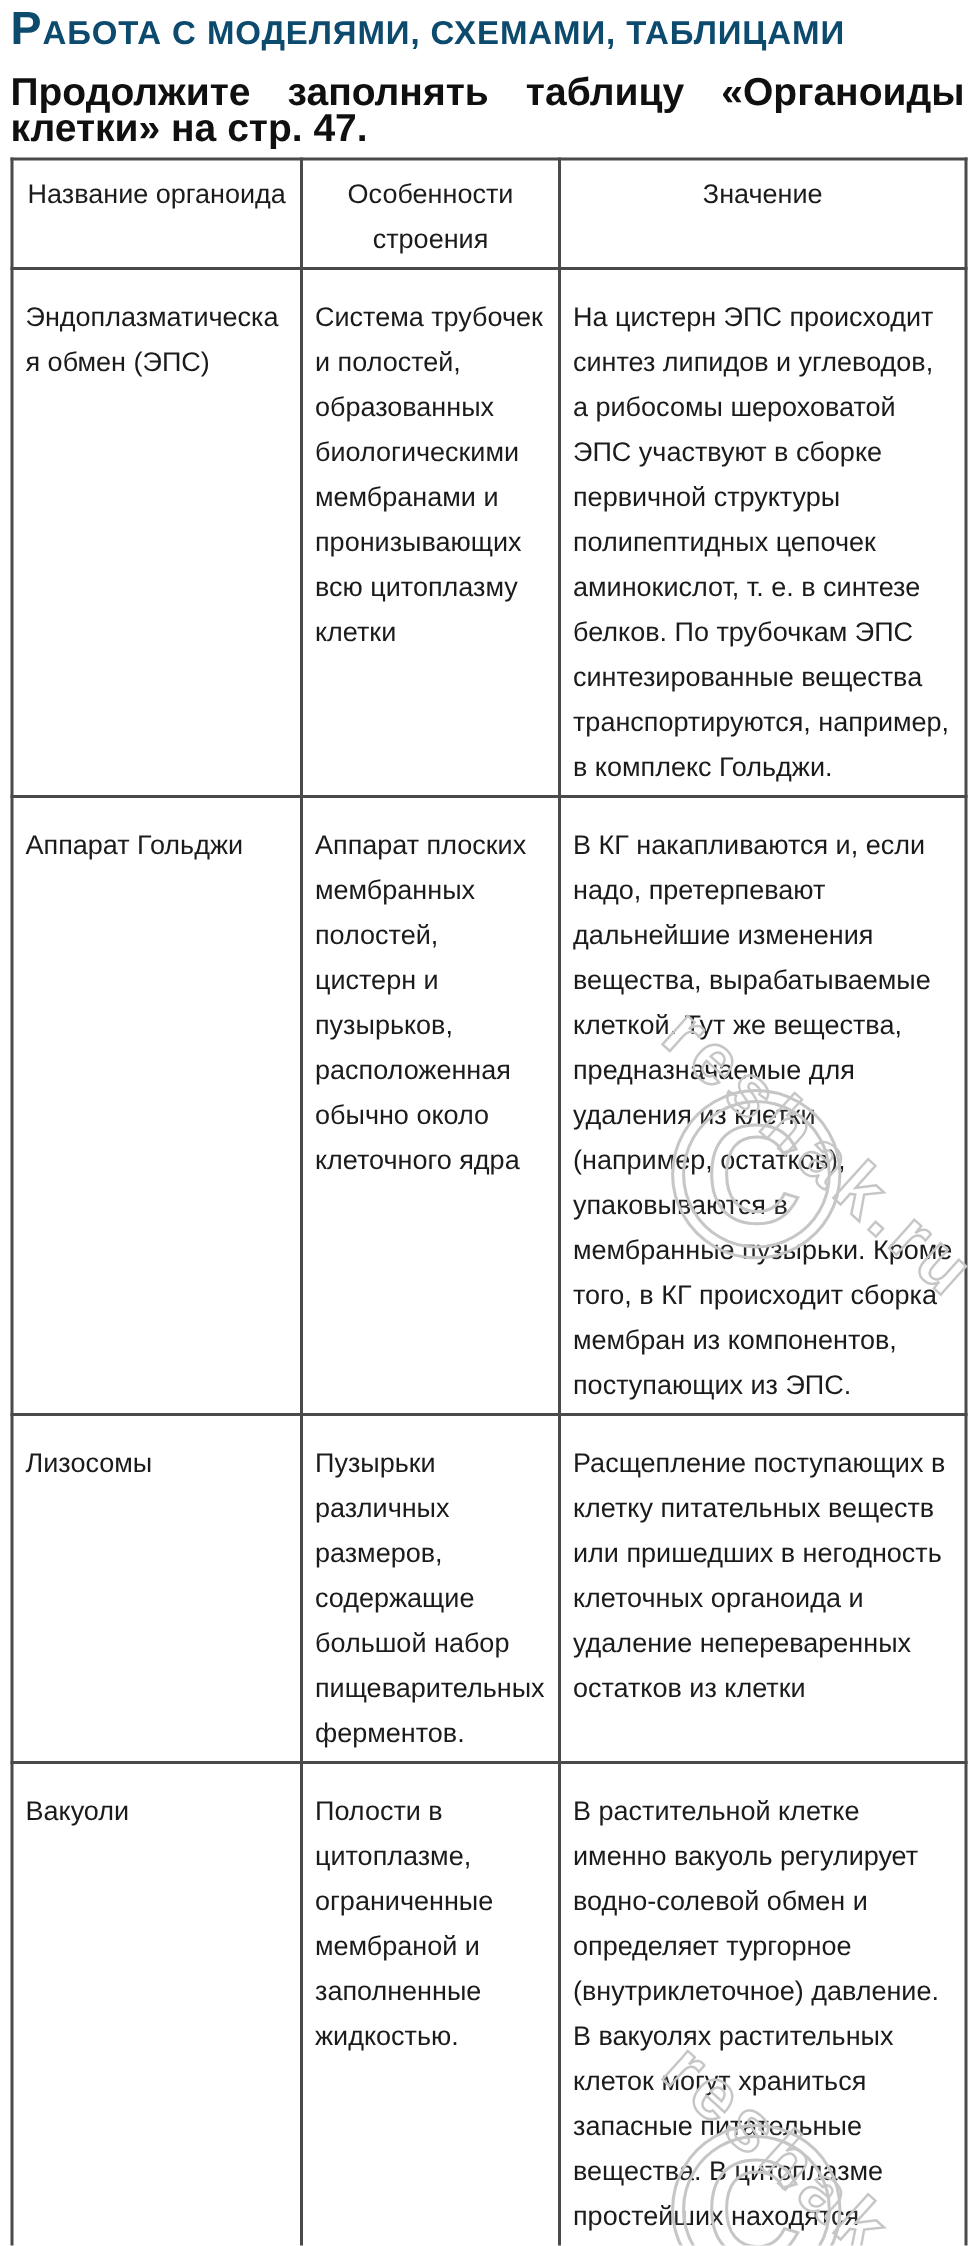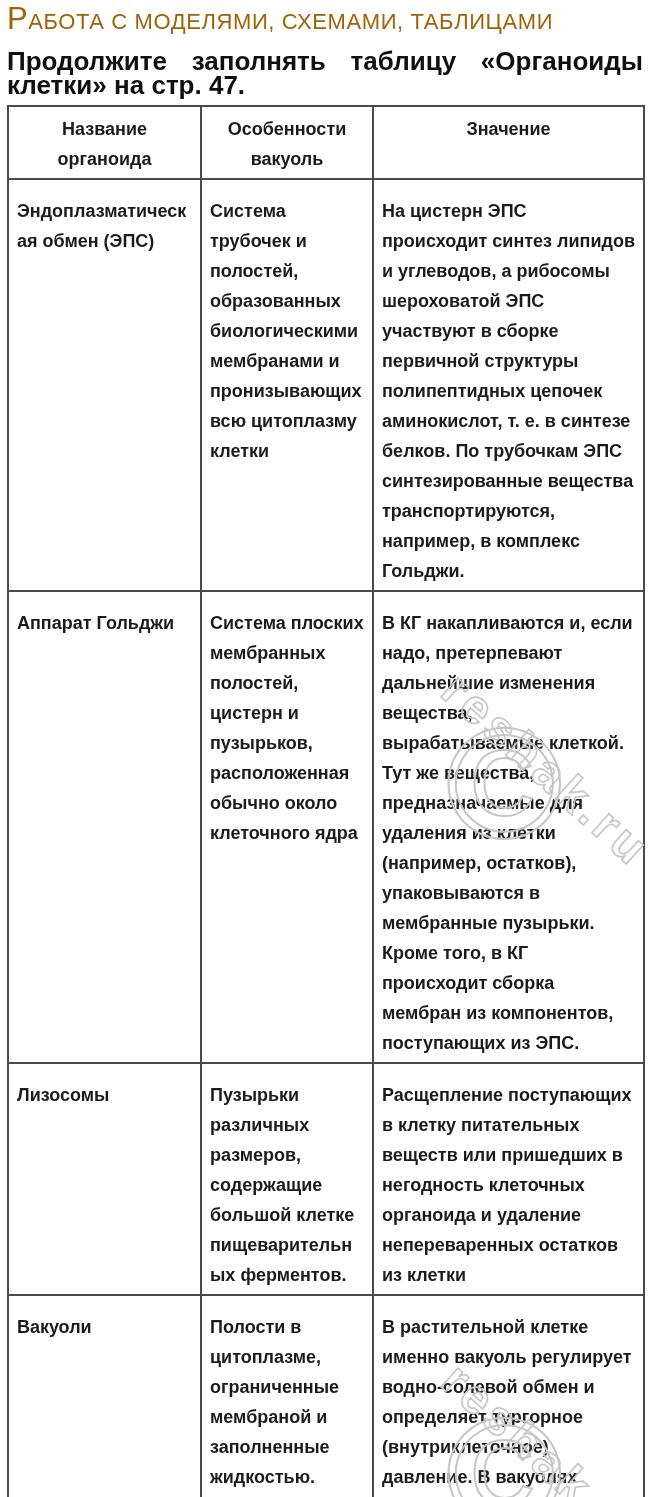--- a/index.html
+++ b/index.html
@@ -3,37 +3,37 @@
 <meta charset="utf-8">
 <style>
   html,body { margin:0; padding:0; }
   body {
     width:649px; height:1497px; background:#ffffff; position:relative; overflow:hidden;
     font-family:"Liberation Sans", sans-serif; color:#1b1b1b;
     -webkit-font-smoothing:antialiased;
   }
   .title {
     margin:2px 8px 0 7px;
-    font-size:22px; font-weight:normal; letter-spacing:0.6px;
-    color:#a16207; line-height:34px; white-space:nowrap;
+    font-size:22px; font-weight:bold; letter-spacing:0.6px;
+    color:#0c4a6e; line-height:34px; white-space:nowrap;
   }
   .title .cap { font-size:31px; }
   .intro {
     margin:10px 6px 0 7px;
     font-size:26px; font-weight:bold; color:#101010;
     text-align:justify; line-height:24px;
   }
   table.org {
     border-collapse:collapse; table-layout:fixed;
     margin:8px 0 0 7px; width:636px;
   }
   .org th, .org td {
     border:2px solid #4a4a4a;
     vertical-align:top; text-align:left;
-    font-size:18px; font-weight:bold; line-height:30px;
+    font-size:18px; font-weight:normal; line-height:30px;
     padding:16px 8px 4px 8px; overflow:hidden;
     word-wrap:break-word;
   }
   .org th { text-align:center; padding-top:7px; }
   tr.rh  { height:70px;  }
   tr.r0  { height:308px; }
   tr.r1  { height:370px; }
   tr.r2  { height:215px; }
   tr.r3  { height:407px; }
 
@@ -67,38 +67,38 @@
 
 <table class="org">
   <colgroup>
     <col style="width:193px">
     <col style="width:172px">
     <col style="width:271px">
   </colgroup>
   <thead>
     <tr class="rh">
       <th>Название органоида</th>
-      <th>Особенности вакуоль</th>
+      <th>Особенности строения</th>
       <th>Значение</th>
     </tr>
   </thead>
   <tbody>
     <tr class="r0">
       <td>Эндоплазматическая обмен (ЭПС)</td>
       <td>Система трубочек и полостей, образованных биологическими мембранами и пронизывающих всю цитоплазму клетки</td>
       <td>На цистерн ЭПС происходит синтез липидов и углеводов, а рибосомы шероховатой ЭПС участвуют в сборке первичной структуры полипептидных цепочек аминокислот, т. е. в синтезе белков. По трубочкам ЭПС синтезированные вещества транспортируются, например, в комплекс Гольджи.</td>
     </tr>
     <tr class="r1">
       <td>Аппарат Гольджи</td>
-      <td>Система плоских мембранных полостей, цистерн и пузырьков, расположенная обычно около клеточного ядра</td>
+      <td>Аппарат плоских мембранных полостей, цистерн и пузырьков, расположенная обычно около клеточного ядра</td>
       <td>В КГ накапливаются и, если надо, претерпевают дальнейшие изменения вещества, вырабатываемые клеткой. Тут же вещества, предназначаемые для удаления из клетки (например, остатков), упаковываются в мембранные пузырьки. Кроме того, в КГ происходит сборка мембран из компонентов, поступающих из ЭПС.</td>
     </tr>
     <tr class="r2">
       <td>Лизосомы</td>
-      <td>Пузырьки различных размеров, содержащие большой клетке пищеварительных ферментов.</td>
+      <td>Пузырьки различных размеров, содержащие большой набор пищеварительных ферментов.</td>
       <td>Расщепление поступающих в клетку питательных веществ или пришедших в негодность клеточных органоида и удаление непереваренных остатков из клетки</td>
     </tr>
     <tr class="r3">
       <td>Вакуоли</td>
       <td>Полости в цитоплазме, ограниченные мембраной и заполненные жидкостью.</td>
       <td>В растительной клетке именно вакуоль регулирует водно-солевой обмен и определяет тургорное (внутриклеточное) давление. В вакуолях растительных клеток могут храниться запасные питательные вещества. В цитоплазме простейших находятся сократительные вакуоли, предназначенные для удаления излишков жидкости и продуктов обмена</td>
     </tr>
   </tbody>
 </table>
 

